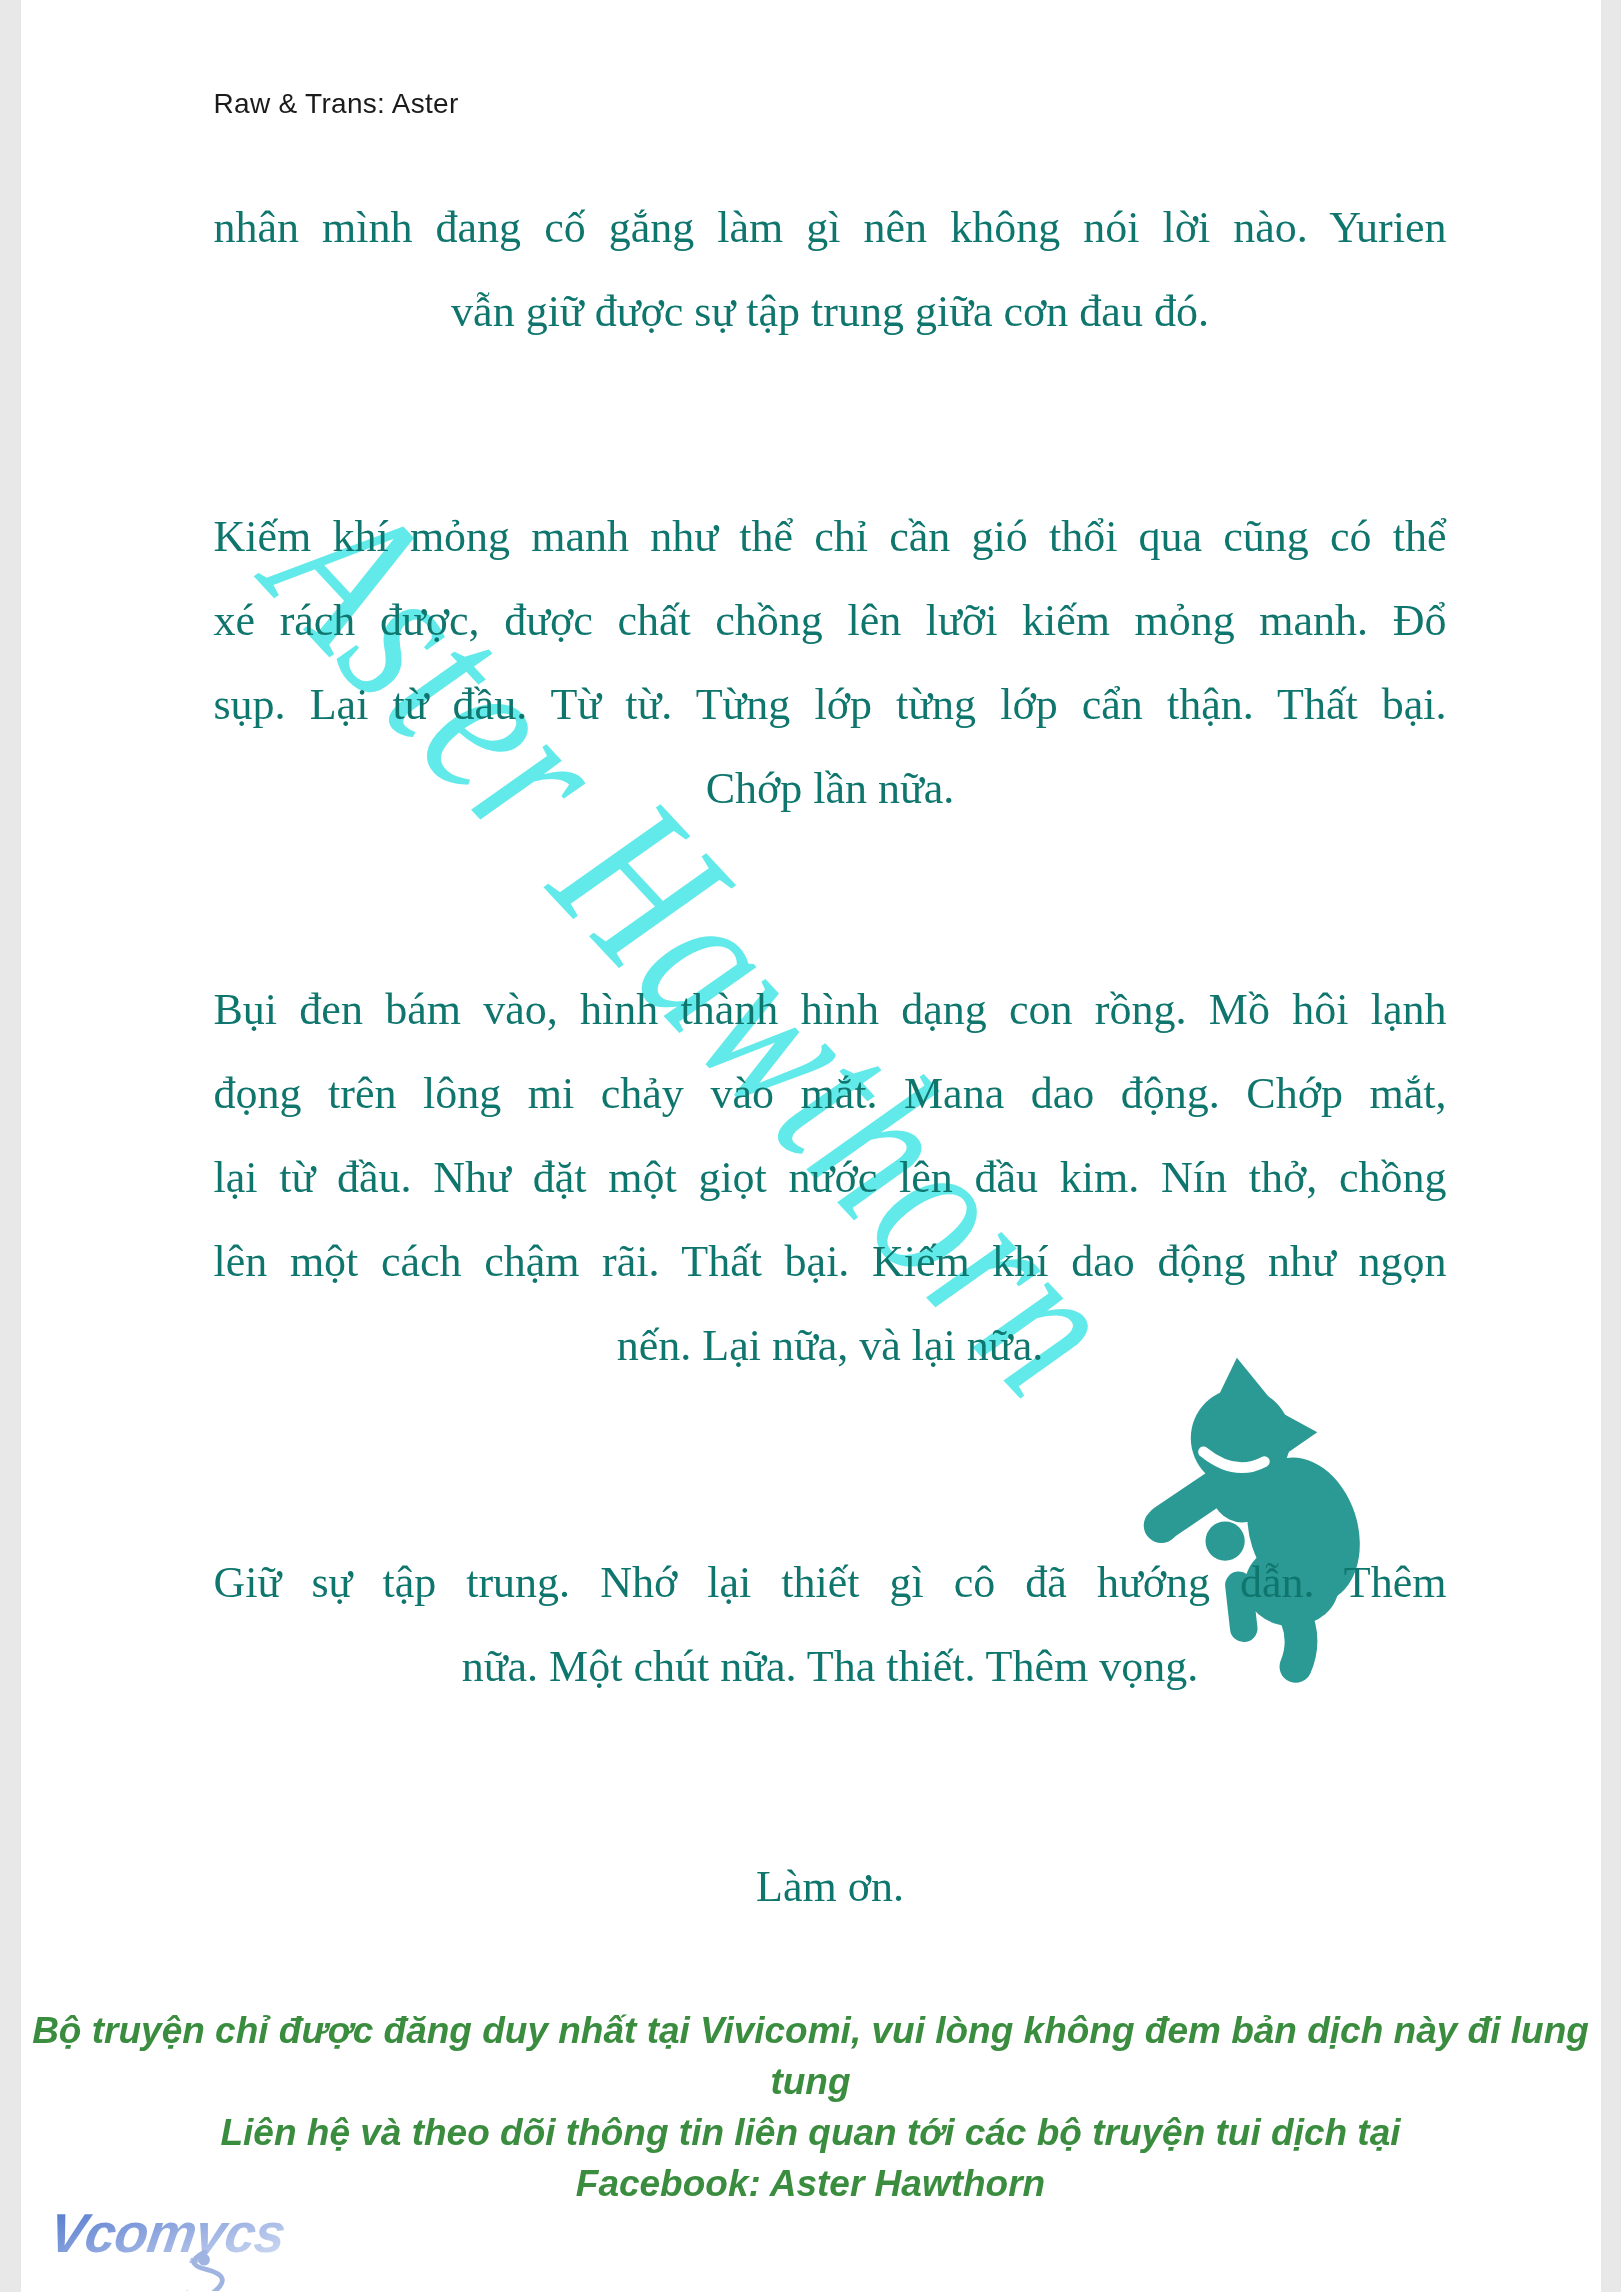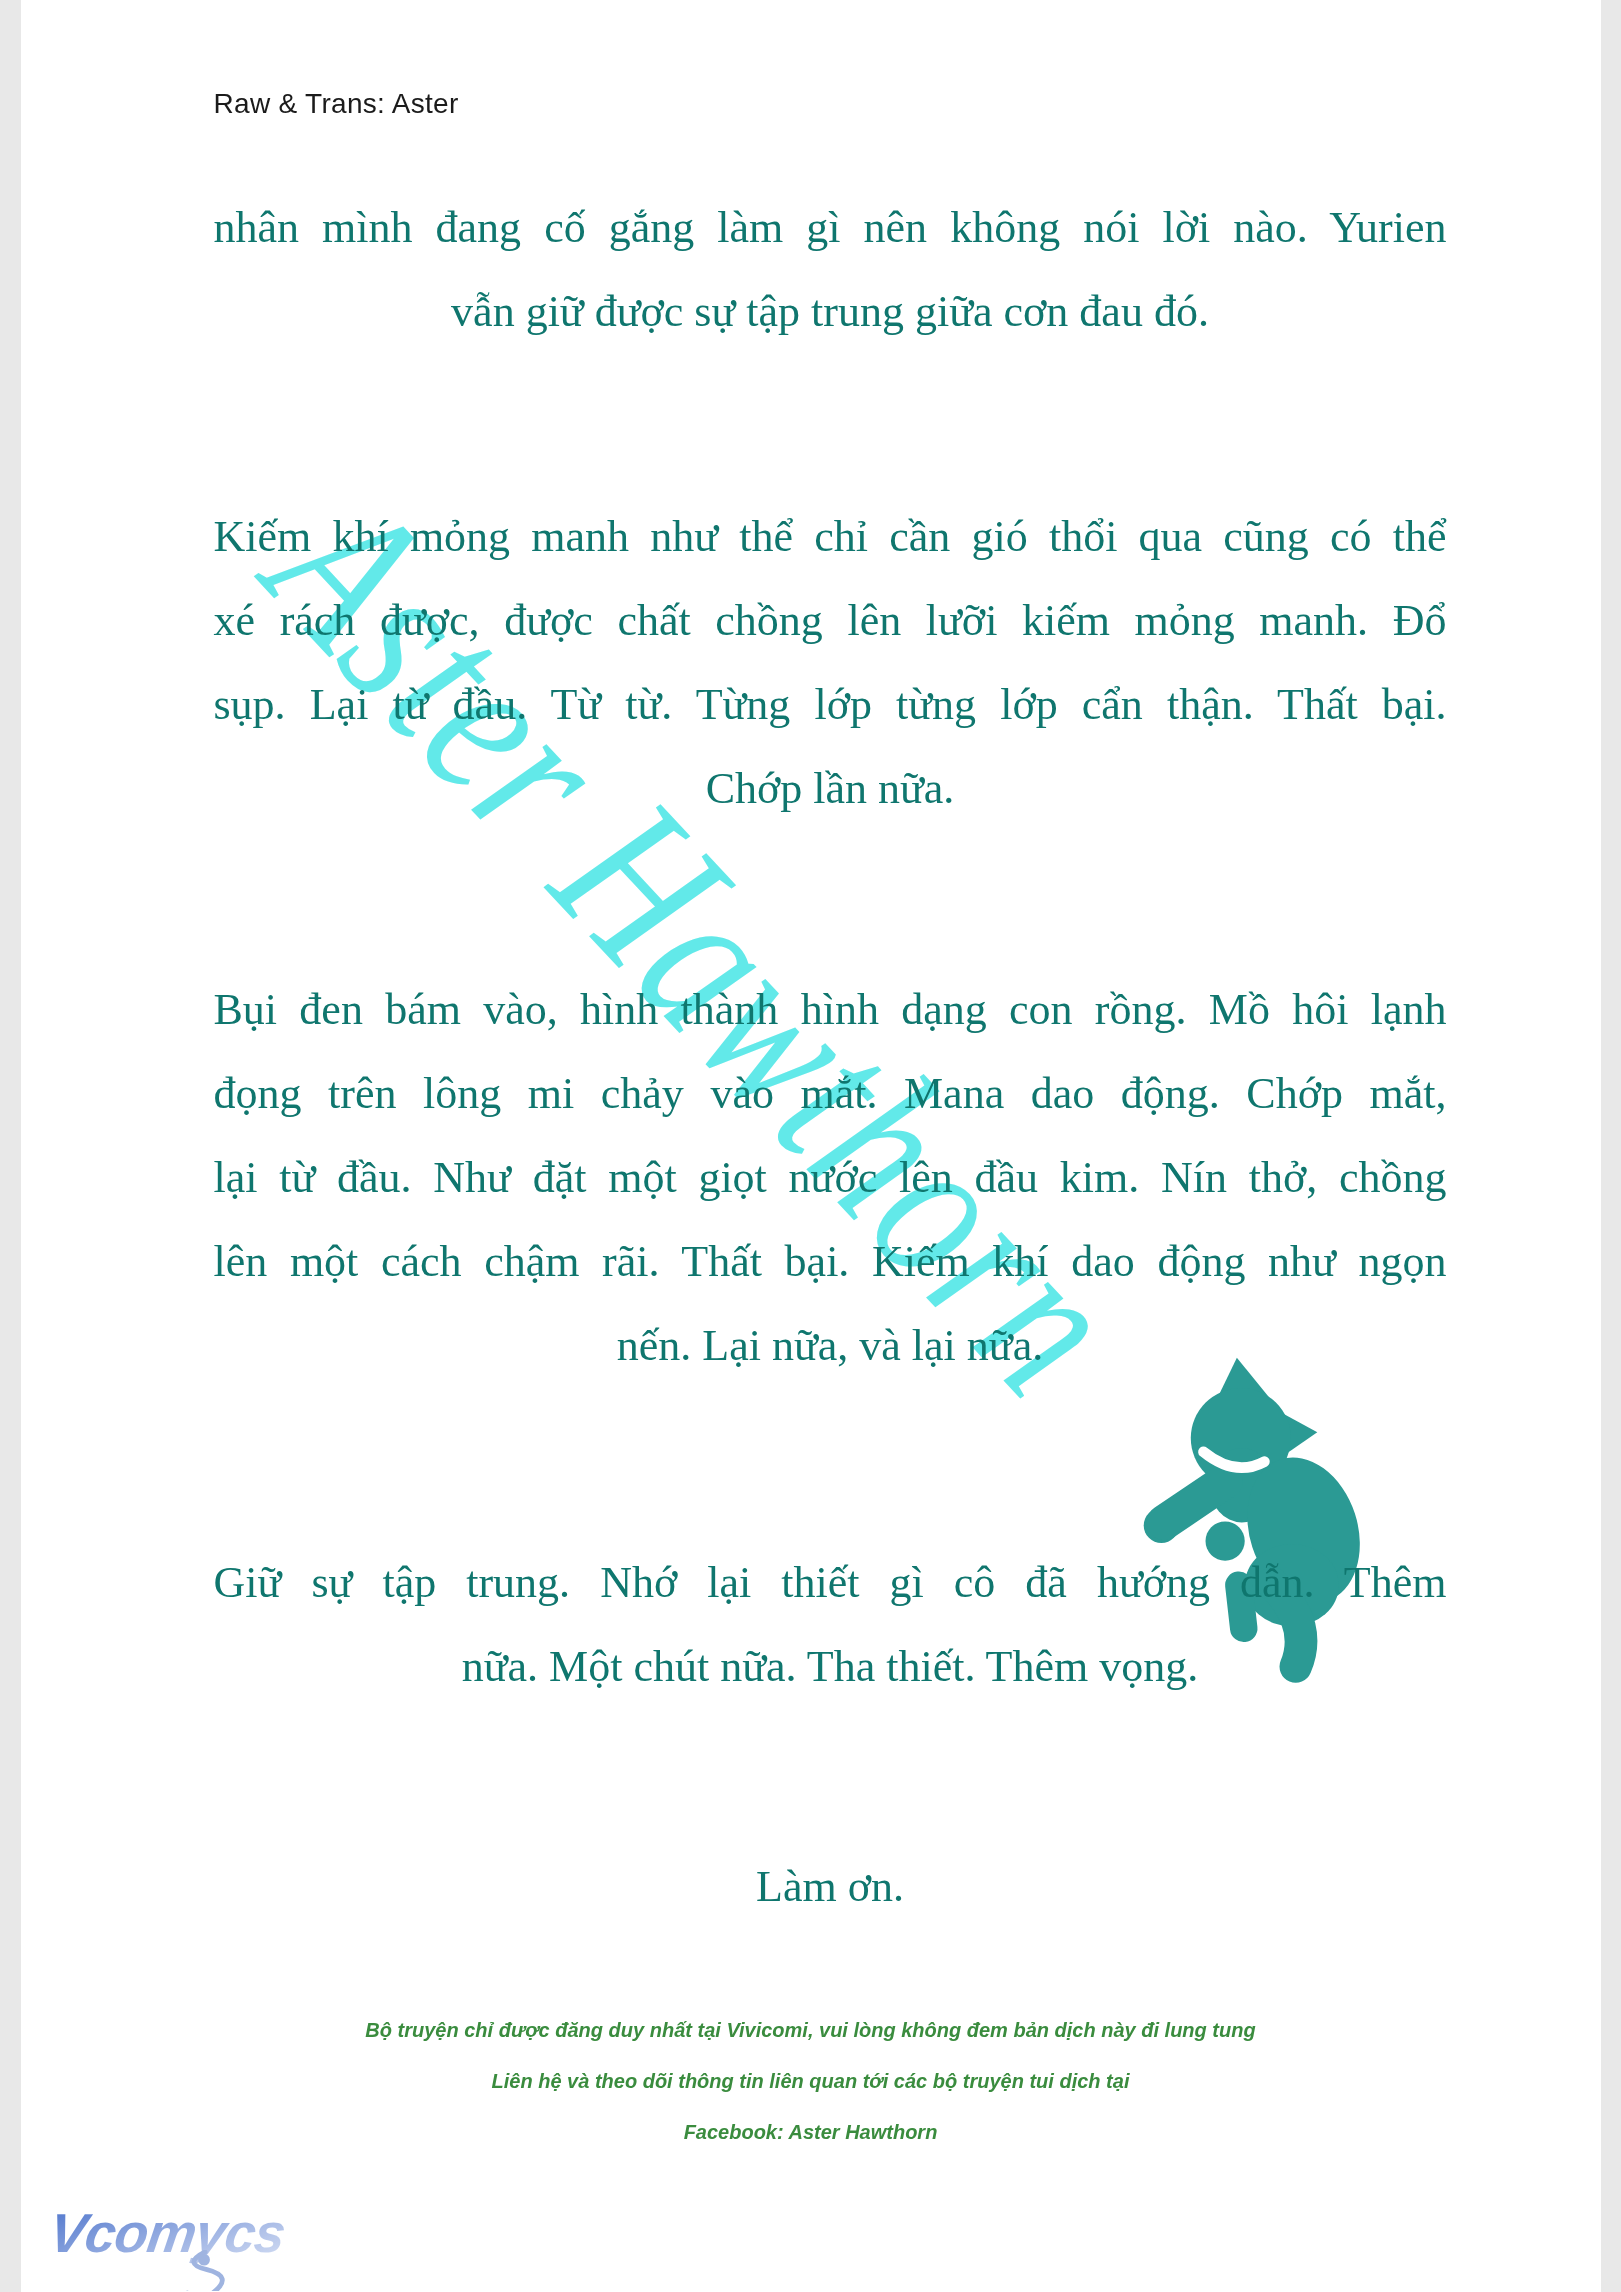--- a/index.html
+++ b/index.html
@@ -24,21 +24,21 @@
     position:absolute;left:193px;top:0;width:1233px;height:100%;
     font-size:44px;color:#0f766e;z-index:2;
   }
   .para{position:absolute;left:0;width:100%;}
   #p1{top:186px}#p2{top:495px}#p3{top:968px}#p4{top:1541px}#p5{top:1845px}
   .doc-line{height:84px;line-height:84px;text-align:center;}
   .fill{text-align:justify;text-align-last:justify;}
   .footer{
     position:absolute;left:0;top:2005px;width:100%;text-align:center;
     font-family:"Liberation Sans",sans-serif;font-weight:bold;font-style:italic;
-    font-size:20px;line-height:51px;z-index:3;
+    font-size:37px;line-height:51px;z-index:3;
   }
   .logo{
     position:absolute;left:29px;top:2201px;z-index:4;
     font-family:"Liberation Sans",sans-serif;font-weight:bold;font-style:italic;
     font-size:55px;letter-spacing:-1px;transform:skewX(-8deg);
     background:linear-gradient(160deg,var(--logo-top,#5b7fd0) 10%,var(--logo-bottom,#c9d5f0) 90%);
     -webkit-background-clip:text;background-clip:text;color:transparent;
   }
   .logo-swash{position:absolute;left:127px;top:2250px;z-index:4;}
 </style>

